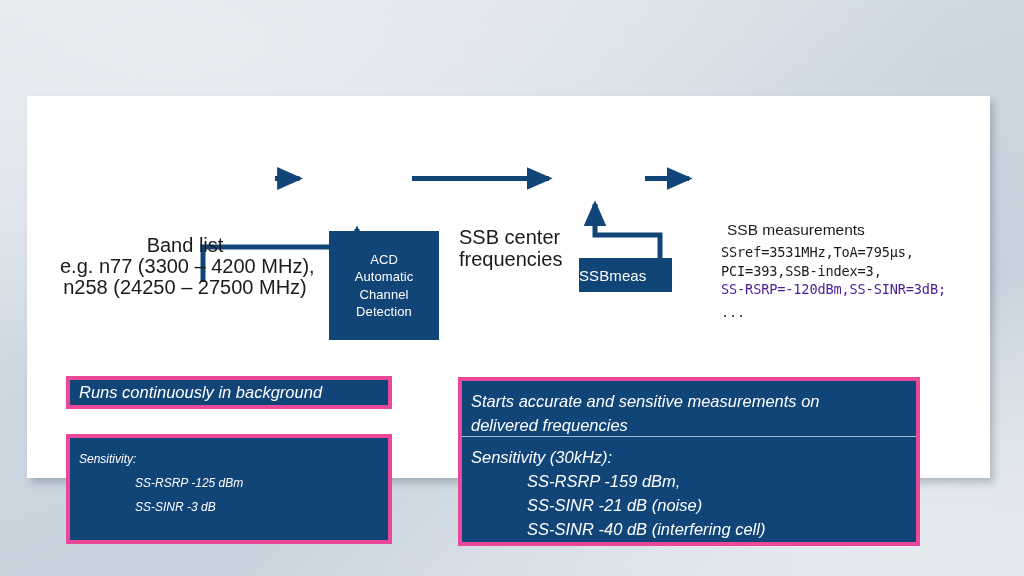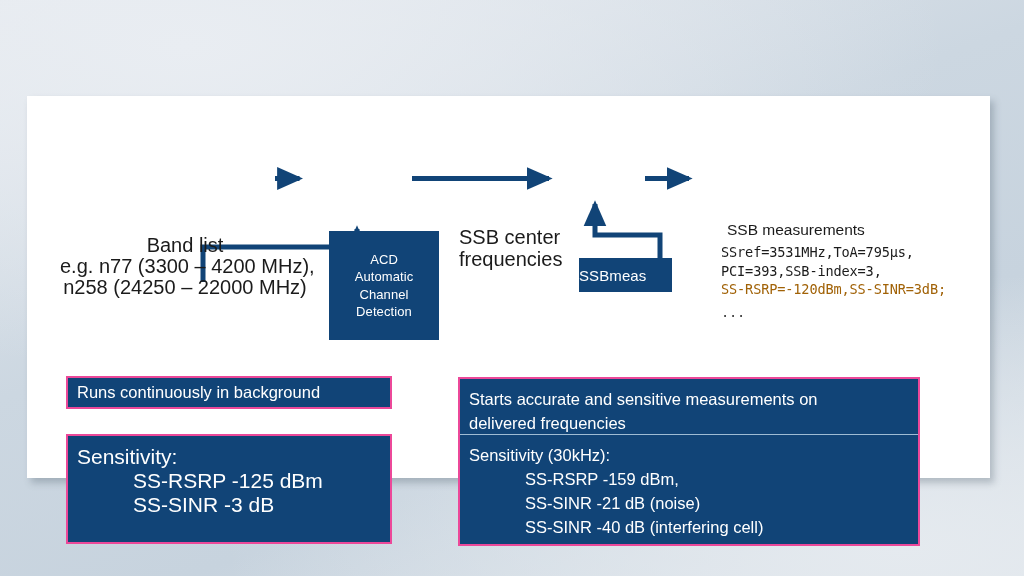--- a/index.html
+++ b/index.html
@@ -38,21 +38,22 @@
   }
 
   
   .navy-box {
     position: absolute;
     background: #114477;
     color: #ffffff;
     box-sizing: border-box;
   }
   .navy-box.bordered {
-    border: 2px solid #ec4899;
+    border: 4px solid #ec4899;
+    font-style: italic;
   }
 
   
   #acd-box {
     left: 302px;
     top: 135px;
     width: 110px;
     height: 109px;
     display: flex;
     flex-direction: column;
@@ -87,21 +88,21 @@
     padding-left: 9px;
     font-size: 16.5px;
   }
 
   #left-sens-box {
     left: 39px;
     top: 338px;
     width: 326px;
     height: 110px;
     padding: 9px 0 0 9px;
-    font-size: 21px;
+    font-size: 12px;
     line-height: 24px;
   }
 
   #right-box {
     left: 431px;
     top: 281px;
     width: 462px;
     height: 169px;
     font-size: 16.5px;
   }
@@ -152,21 +153,21 @@
     position: absolute;
     left: 694px;
     top: 147px;
     width: 300px;
     font-family: "DejaVu Sans Mono", "Liberation Mono", monospace;
     font-size: 13.6px;
     line-height: 18.5px;
     color: #1b1b1b;
     letter-spacing: -0.15px;
   }
-  #meas-readout .green { color: #a16207; display: block; white-space: nowrap; }
+  #meas-readout .green { color: #4c1d95; display: block; white-space: nowrap; }
   #meas-readout .mono-line { display: block; white-space: nowrap; }
   #meas-readout .ellipsis {
     display: block;
     color: #3a3a3a;
     font-size: 13.6px;
     line-height: 20px;
     padding-top: 3px;
   }
 
   
@@ -200,21 +201,21 @@
       <line x1="618" y1="82.5" x2="662" y2="82.5" stroke="#114477" stroke-width="5" marker-end="url(#ah)"></line>
 
       <polyline points="176,186 176,151 330,151 330,133" fill="none" stroke="#114477" stroke-width="5" marker-end="url(#ah)"></polyline>
 
       <polyline points="633,186 633,139 568,139 568,108" fill="none" stroke="#114477" stroke-width="5" marker-end="url(#ah)"></polyline>
     </svg>
 
     <div class="label-text" id="band-list-label">
       <span class="nowrap">Band list</span>
       <span class="nowrap">e.g. n77 (3300 – 4200 MHz),</span>
-      <span class="nowrap">n258 (24250 – 22000 MHz)</span>
+      <span class="nowrap">n258 (24250 – 27500 MHz)</span>
     </div>
 
     <div class="navy-box" id="acd-box">
       <span class="line">ACD</span>
       <span class="line">Automatic</span>
       <span class="line">Channel</span>
       <span class="line">Detection</span>
     </div>
 
     <div class="label-text" id="ssb-center-label">

